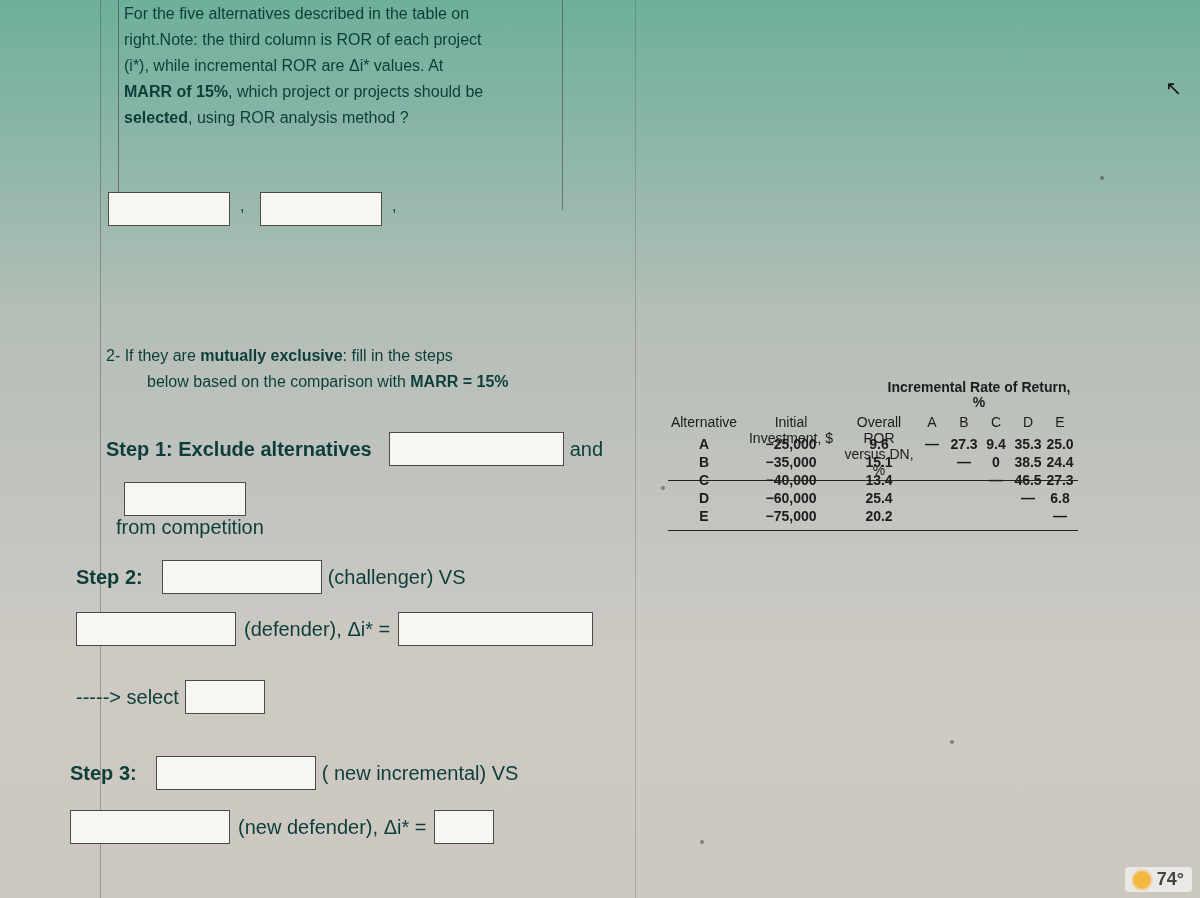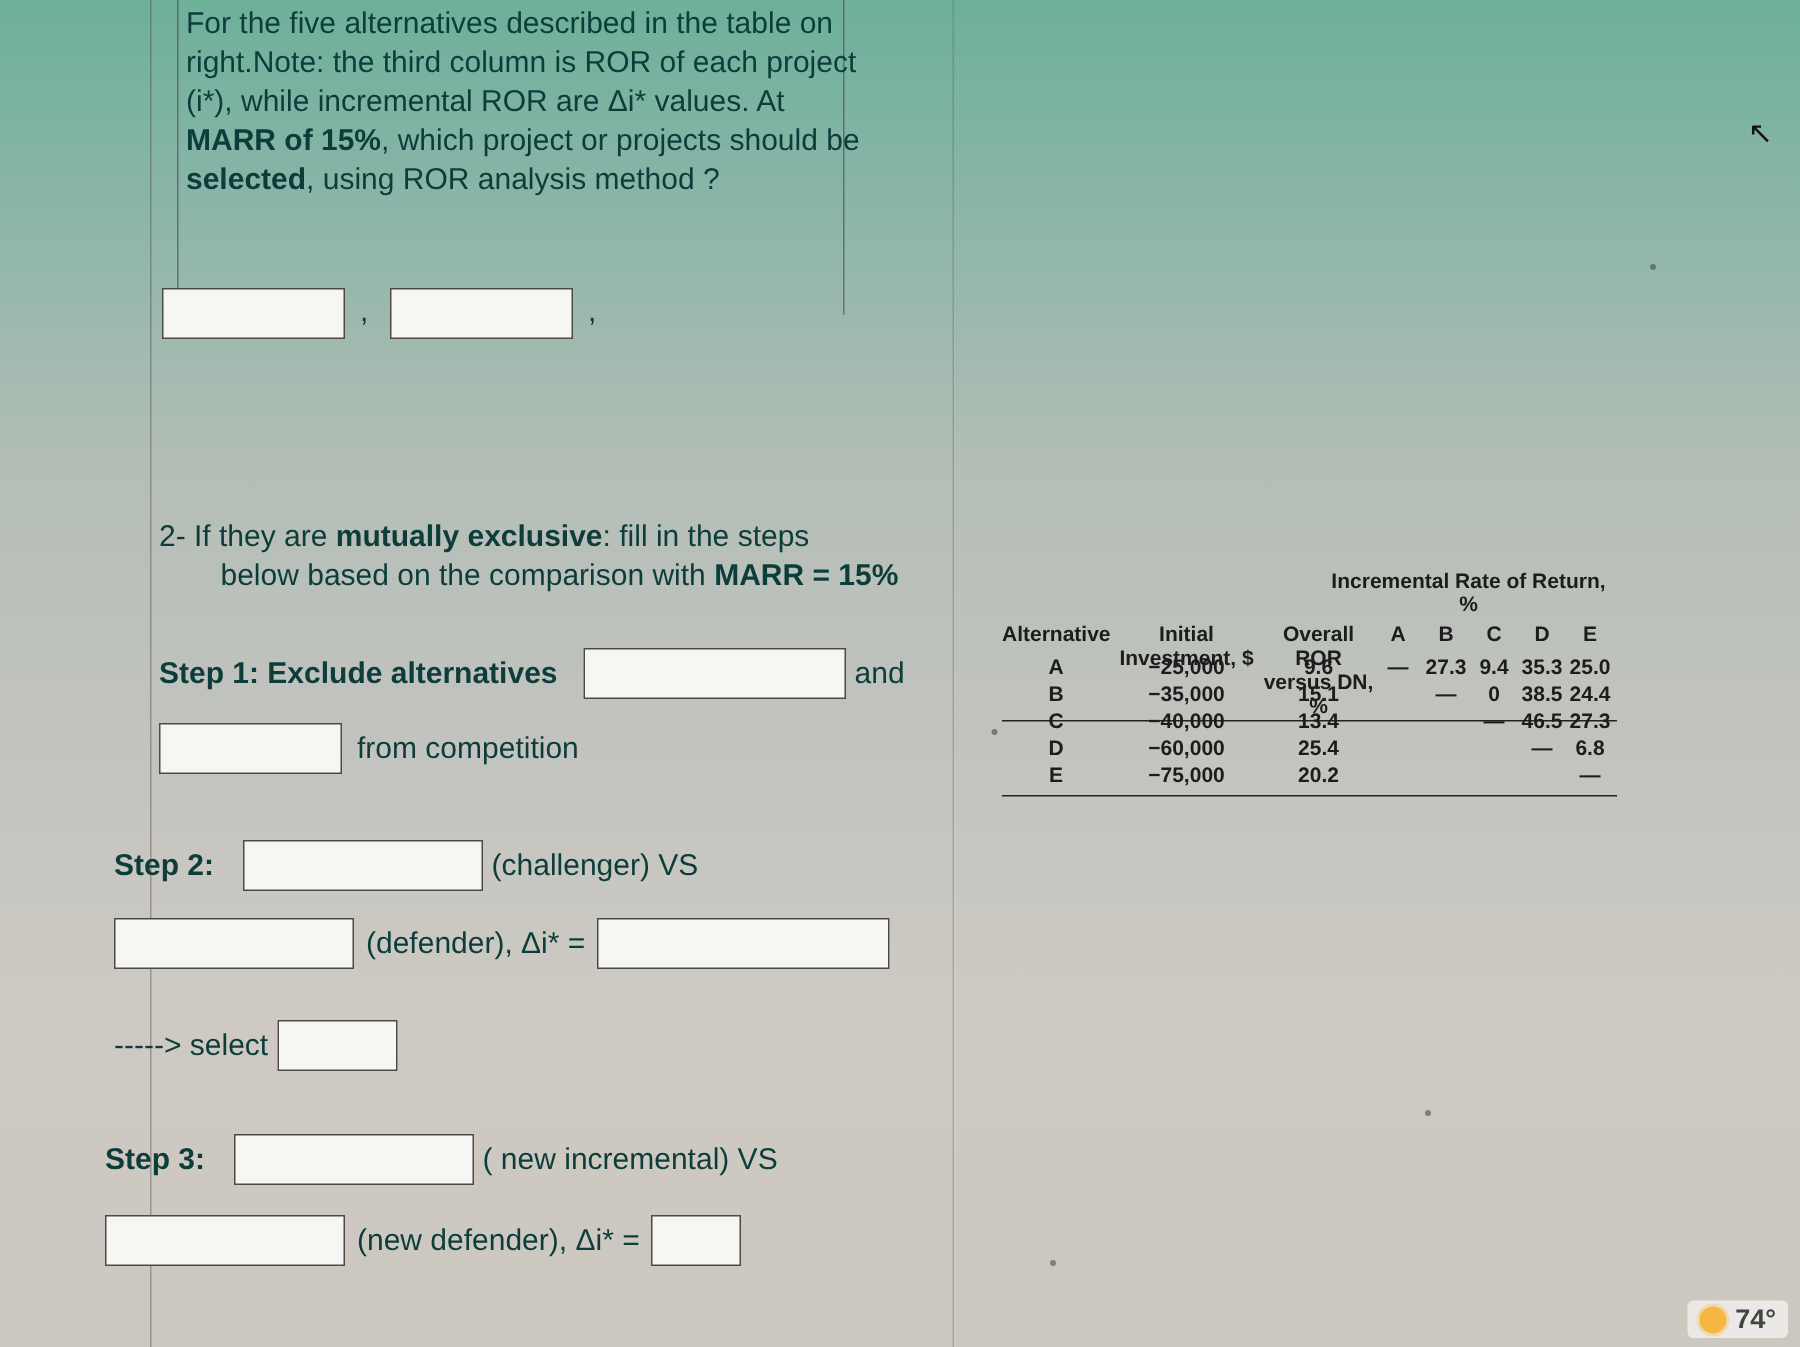--- a/index.html
+++ b/index.html
@@ -16,21 +16,21 @@
     width: 1200px;
     height: 898px;
     background: linear-gradient(180deg, #6db09a 0%, #8ab5a8 15%, #b4beb6 35%, #c2c3bf 55%, #cecac3 75%, #ccc8c0 100%);
     padding: 0;
   }
   .gridline-v { position:absolute; top:0; bottom:0; width:1px; background:#4a4440; opacity:0.6; }
 
   .qtext {
     position: absolute;
     color: #0c3d3a;
-    font-size: 20px;
+    font-size: 16px;
     line-height: 1.25;
     font-weight: 500;
   }
   .qtext span.b { font-weight: 700; }
 
   .q-row { position: absolute; display: flex; align-items: center; color:#0c3d3a; font-size:20px; }
   .q-row .lbl { font-weight: 700; margin-right: 13px; }
 
   input.blank, select.blank {
     background: #f6f6f2;
@@ -49,21 +49,21 @@
     left: 668px;
     top: 380px;
     width: 410px;
     font-size: 14px;
     color: #1c1c1c;
   }
   .inc-header1 {
     position:absolute; right:4px; top:0; width:190px; text-align:center; font-weight:700; line-height:1.1;
   }
   .inc-header-row {
-    position:absolute; top:34px; left:0; right:0; display:flex; font-weight:700;
+    position:absolute; top:34px; left:0; right:0; display:flex; font-weight:400;
     border-bottom:1px solid #222; padding-bottom:2px;
   }
   .inc-header-row > div { text-align:center; }
   .col-alt { width: 72px; }
   .col-inv { width: 102px; }
   .col-ror { width: 74px; }
   .col-inc { width: 32px; }
   .inc-body { position:absolute; top:55px; left:0; right:0; }
   .inc-row { display:flex; font-weight:600; }
   .inc-row > div { text-align:center; padding:1px 0; }
@@ -112,21 +112,21 @@
   </div>
   <div class="qtext" style="left:106px; top:372px;margin-left:41px;">
     <span>below based on the comparison with </span><span class="b">MARR = 15%</span>
   </div>
 
   <div class="q-row" style="left:106px; top:432px;">
     <span class="lbl">Step 1:  Exclude alternatives</span>
     <input class="blank w175" style="margin: 0px 6px 0px 4px;">
     <span>and</span>
   </div>
-  <div class="q-row" style="left:106px; top:482px;">
+  <div class="q-row" style="left:106px; top:482px;flex-direction:column;">
     <input class="blank w120" style="">
     <span style="margin-left:10px;">from competition</span>
   </div>
 
   <div class="q-row" style="left:76px; top:560px;">
     <span class="lbl">Step 2:</span>
     <input class="blank w160" style="margin: 0px 6px;">
     <span>(challenger) VS</span>
   </div>
   <div class="q-row" style="left:76px; top:612px;">

